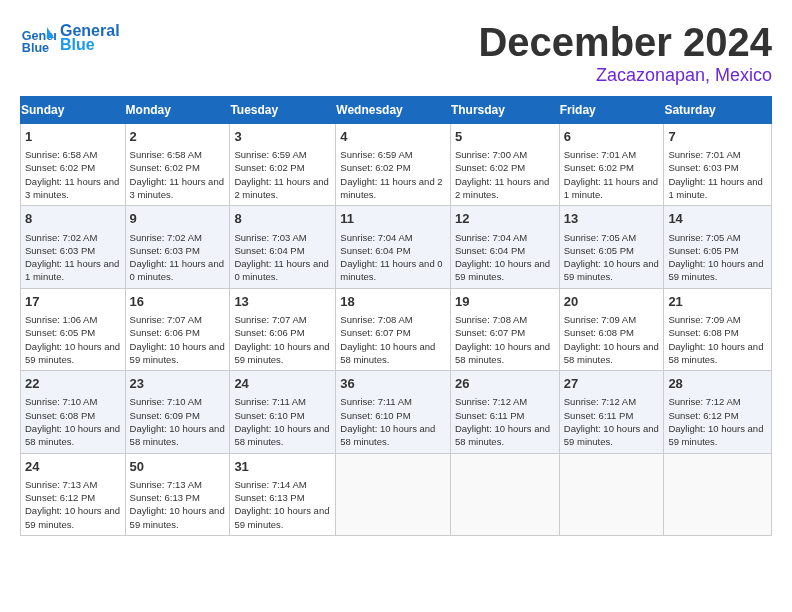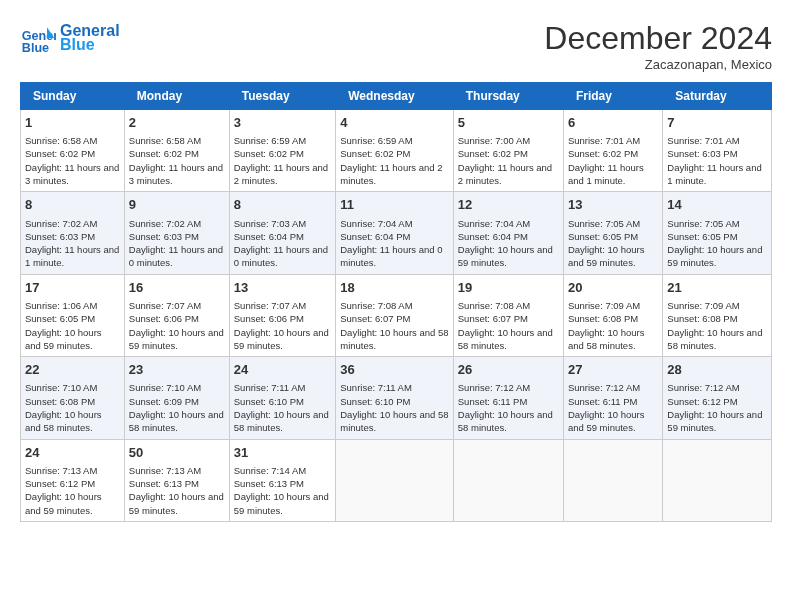--- a/index.html
+++ b/index.html
@@ -30,37 +30,37 @@
     }
     .logo-icon {
       width: 36px;
       height: 36px;
       margin-right: 4px;
     }
     .title-block {
       text-align: right;
     }
     .main-title {
-      font-size: 32px;
-      font-weight: normal;
+      font-size: 40px;
+      font-weight: bold;
       color: #333;
     }
     .subtitle {
-      font-size: 13px;
-      color: #404040;
+      font-size: 18px;
+      color: #6d28d9;
     }
     table {
       width: 100%;
       border-collapse: collapse;
       font-size: 10px;
     }
     thead tr th {
       background: #1a6bbf;
       color: #fff;
-      padding: 6px 12px;
+      padding: 6px 0;
       text-align: left;
       font-size: 12px;
       font-weight: bold;
       border: 1px solid #1a6bbf;
     }
     tbody tr td {
       vertical-align: top;
       padding: 4px 4px;
       border: 1px solid #ccc;
       font-size: 9.5px;

